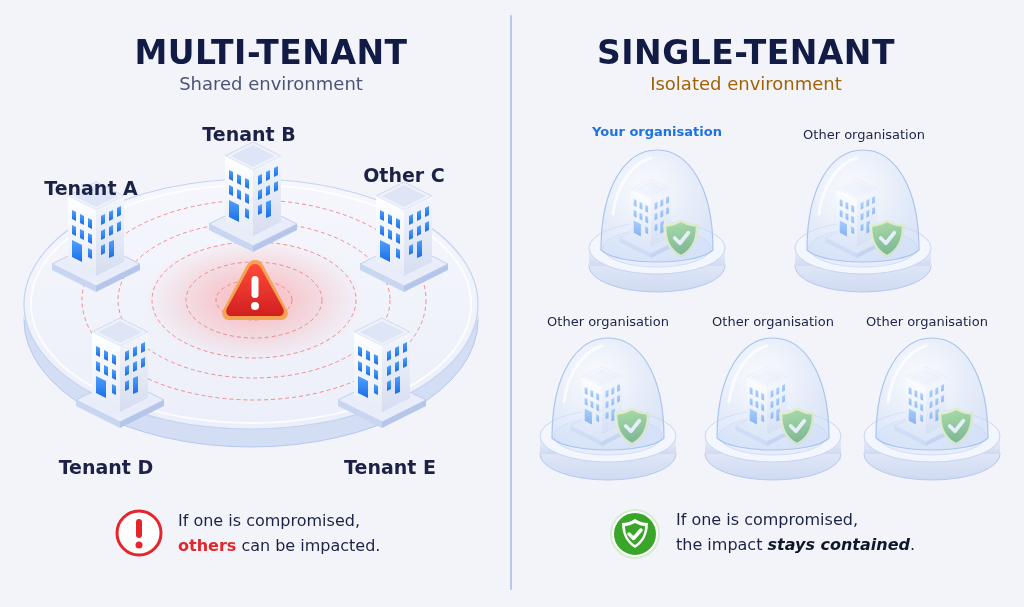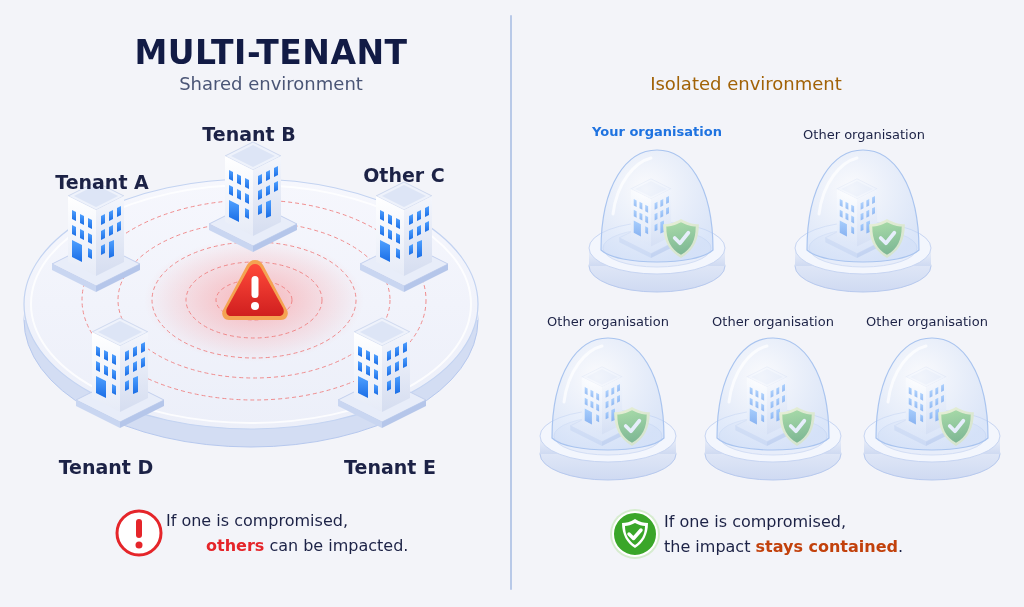--- a/index.html
+++ b/index.html
@@ -37,25 +37,25 @@
     position: absolute; font-size: 19px; font-weight: bold; color: #1c2246;
     white-space: nowrap; transform: translateX(-50%);
   }
   .org-label {
     position: absolute; font-size: 13px; color: #1c2246; white-space: nowrap;
     transform: translateX(-50%);
   }
   .org-label.yours { color: #1f73e0; font-weight: bold; }
 
   .callout {
-    position: absolute; display: flex; align-items: center; gap: 2px;
+    position: absolute; display: flex; gap: 14px;
   }
   .callout .text { font-size: 16px; line-height: 25px; color: #1c2246; }
-  .hl-red { color: #e5252a; font-weight: bold; margin-left: 40px; }
-  .hl-blue { color: #c2410c; font-weight: bold; }
+  .hl-red { color: #e5252a; font-weight: bold; }
+  .hl-blue { color: #0f172a; font-weight: bold; font-style: italic; }
 </style>
 </head>
 <body>
 
 <svg width="0" height="0" style="position:absolute">
   <defs>
     <linearGradient id="bFront" x1="0" y1="0" x2="0" y2="1">
       <stop offset="0" stop-color="#ffffff"></stop>
         <stop offset="1" stop-color="#e6ebf7"></stop>
     </linearGradient>
@@ -192,40 +192,41 @@
         <use href="#bldg"></use>
       </g>
     <g transform="translate(120,378)">
         <use href="#bldg"></use>
       </g>
     <g transform="translate(382,378)">
         <use href="#bldg"></use>
       </g>
   </svg>
 
-  <div class="label" style="left:91px; top:171px;margin-left:11px;">Tenant A</div>
+  <div class="label" style="left:91px; top:177px;">Tenant A</div>
   <div class="label" style="left:249px; top:123px;">Tenant B</div>
   <div class="label" style="left:404px; top:164px;">Other C</div>
   <div class="label" style="left:106px; top:456px;">Tenant D</div>
   <div class="label" style="left:390px; top:456px;">Tenant E</div>
 
   <div class="callout" style="left:114px; top:508px;">
     <svg width="50" height="50">
       <circle cx="25" cy="25" r="22" fill="#ffffff" stroke="#e5252a" stroke-width="3"></circle>
       <rect x="22" y="11" width="6" height="19" rx="3" fill="#e5252a"></rect>
       <circle cx="25" cy="37" r="3.5" fill="#e5252a"></circle>
     </svg>
     <div class="text">
       <div>If one is compromised,</div>
       <div><span class="hl-red">others</span><span> can be impacted.</span></div>
     </div>
   </div>
 </section>
 
 <section class="panel right">
+  <h1 class="title">SINGLE-TENANT</h1>
   <div class="subtitle blue">Isolated environment</div>
 
   <div class="org-label yours" style="left:145px; top:124px;">Your organisation</div>
   <div class="org-label" style="left:352px; top:127px;">Other organisation</div>
   <div class="org-label" style="left:96px; top:314px;">Other organisation</div>
   <div class="org-label" style="left:261px; top:314px;">Other organisation</div>
   <div class="org-label" style="left:415px; top:314px;">Other organisation</div>
 
   <svg class="platform-svg" width="512" height="500">
     <g transform="translate(145,244)">

